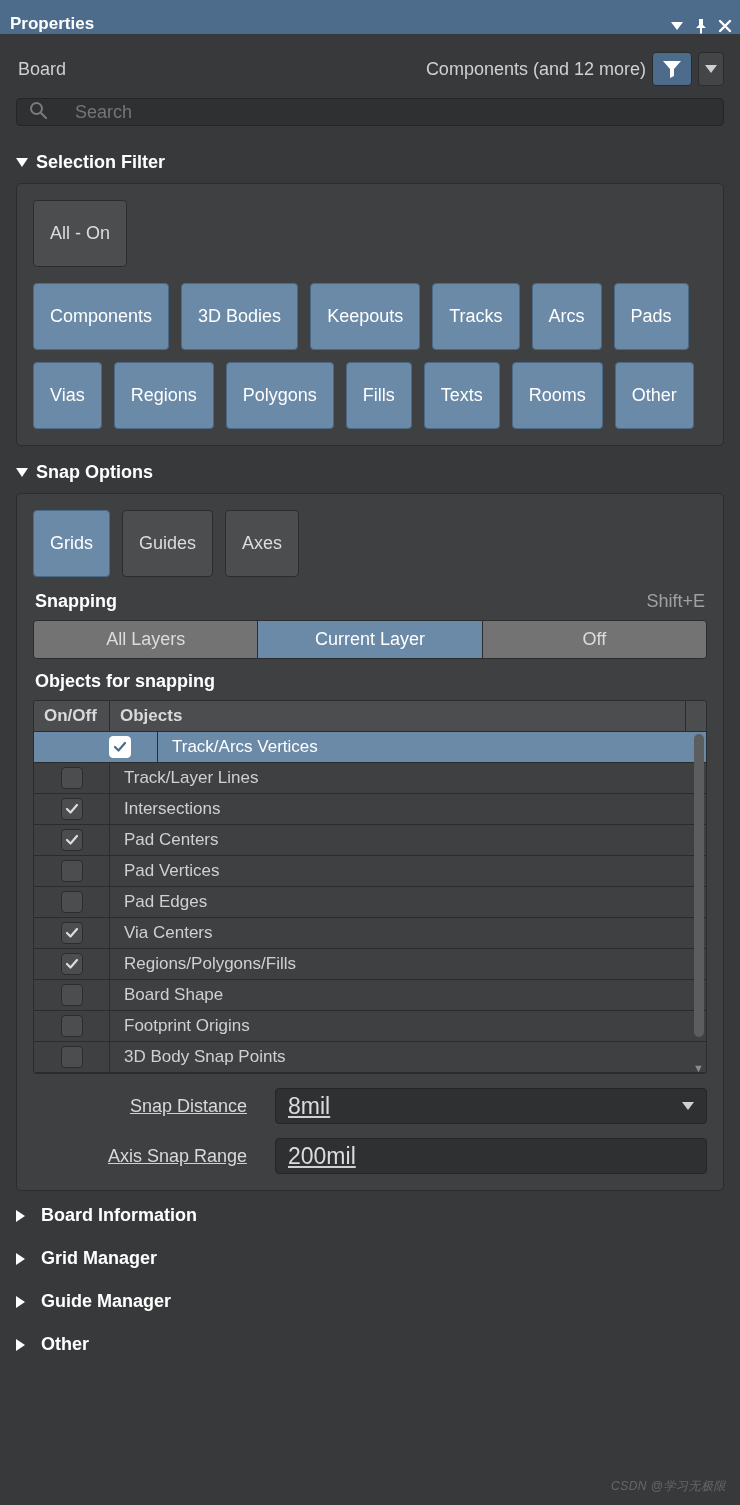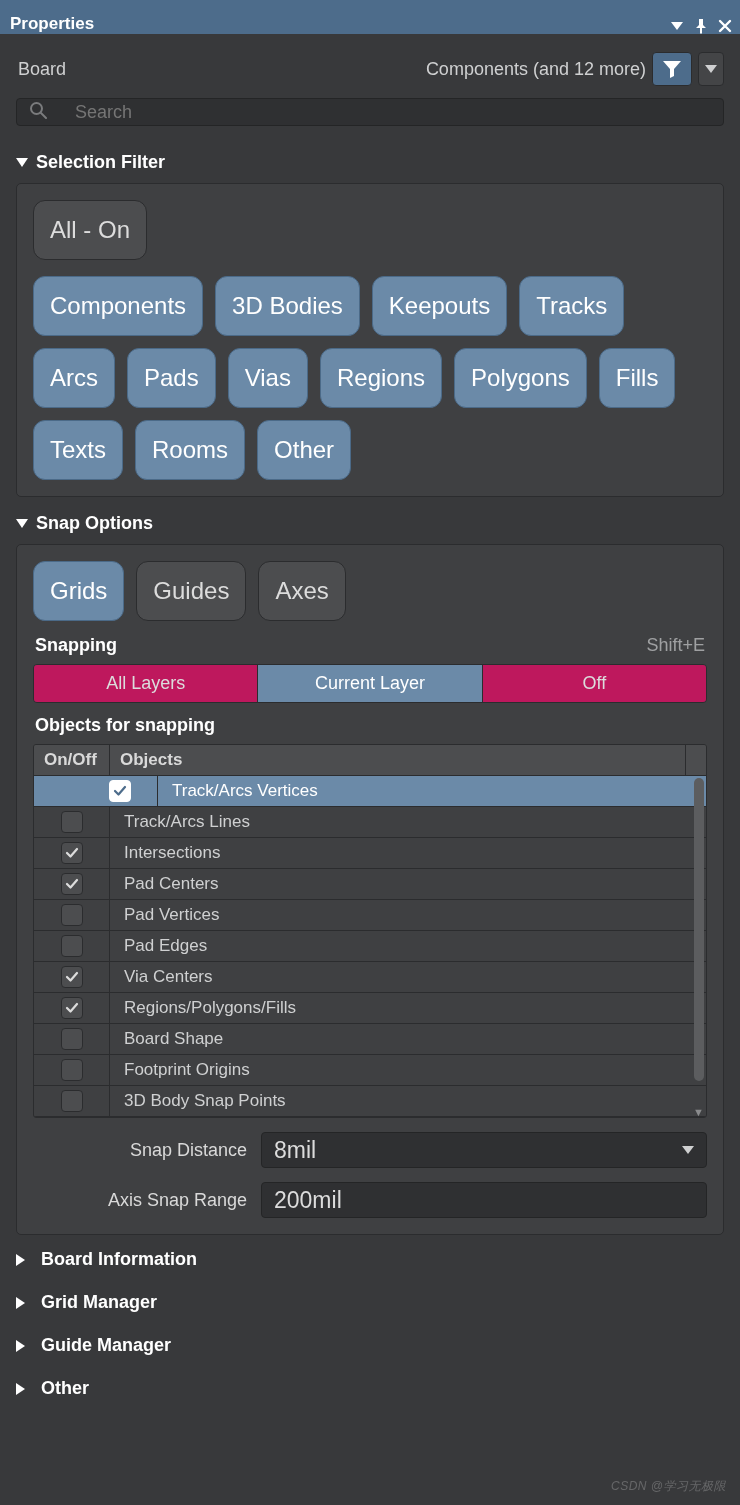--- a/index.html
+++ b/index.html
@@ -15,26 +15,26 @@
   .filter-btn { width:40px; height:34px; background:#4d6c8b; border:1px solid #2b2c2e; border-radius:4px; display:flex; align-items:center; justify-content:center; color:#fff; }
   .filter-dd { width:26px; height:34px; background:#444547; border:1px solid #2b2c2e; border-radius:4px; display:flex; align-items:center; justify-content:center; color:#cfd0d1; }
   .searchbox { margin: 0 16px 10px 16px; background:#2f3032; border:1px solid #242526; border-radius:4px; height:28px; display:flex; align-items:center; padding:0 12px; gap:28px; }
   .searchbox input { flex:1; background:transparent; border:none; outline:none; color:#cfd0d1; font-size:18px; }
   .mag { color:#7a7b7d; }
   .section-head { display:flex; align-items:center; gap:8px; padding: 16px 16px 10px 16px; color:#fff; font-weight:600; font-size:18px; cursor:default; }
   .tri { display:inline-block; width:0; height:0; border-left:6px solid transparent; border-right:6px solid transparent; border-top:9px solid #fff; }
   .tri.right { border-top:6px solid transparent; border-bottom:6px solid transparent; border-left:9px solid #fff; width:0; height:0; }
   .group-box { margin:0 16px 0 16px; background:#3f4042; border:1px solid #2b2c2e; border-radius:5px; padding:16px; }
   .pill-row { display:flex; flex-wrap:wrap; gap:12px; margin-bottom:0; }
-  .pill { background:#6b8aa8; color:#fff; border:1px solid #4b6a88; border-radius:12px; padding:15px 16px; font-size:24px; }
+  .pill { background:#6b8aa8; color:#fff; border:1px solid #4b6a88; border-radius:4px; padding:22px 16px; font-size:18px; }
   .pill.dark { background:#4c4d4f; color:#dcdcdc; border:1px solid #2b2c2e; }
   .snap-sub { color:#fff; font-weight:600; font-size:18px; margin:14px 2px 8px 2px; display:flex; justify-content:space-between; }
   .snap-sub .hint { color:#9fa0a2; font-weight:400; }
   .segmented { display:flex; border:1px solid #2b2c2e; border-radius:4px; overflow:hidden; margin:0 0 12px 0; }
-  .seg { flex:1; text-align:center; padding:8px 0; background:#be185d; color:#dcdcdc; font-size:18px; border-right:1px solid #2b2c2e; }
+  .seg { flex:1; text-align:center; padding:8px 0; background:#737373; color:#dcdcdc; font-size:18px; border-right:1px solid #2b2c2e; }
   .seg:last-child{border-right:none;}
   .seg.active { background:#6b8aa8; color:#fff; }
   .objlabel { color:#fff; font-weight:600; font-size:18px; margin:0 0 8px 2px; }
   .table-wrap { border:1px solid #2b2c2e; border-radius:3px; overflow:hidden; position:relative; }
   .thead { display:flex; background:#4c4d4f; border-bottom:1px solid #2b2c2e;font-weight:bold; }
   .th { padding:5px 10px; color:#d9d9d9; font-size:17px; border-right:1px solid #2b2c2e; }
   .th.c1 { width:76px; }
   .th.c2 { flex:1; }
   .th.c3 { width:16px; border-right:none; }
   .tbody { max-height: 344px; overflow:hidden; position:relative; }
@@ -43,21 +43,21 @@
   .trow.sel .chk { background:#fff; border-color:#fff; }
   .trow.sel .chk svg path { stroke:#4d6c8b; }
   .cell1 { width:76px; border-right:1px solid #2b2c2e; display:flex; align-items:center; justify-content:center; height:100%; }
   .cell2 { flex:1; padding-left:14px; }
   .chk { width:22px; height:22px; background:#4c4d4f; border:1px solid #2b2c2e; border-radius:4px; display:flex; align-items:center; justify-content:center; }
   .chk.on svg { display:block; }
   .chk svg { display:none; }
   .scrollbar { position:absolute; right:2px; top:2px; width:10px; bottom:2px; background:transparent; }
   .thumb { position:absolute; right:0; top:0; width:10px; height:90%; background:#5c5d5f; border-radius:5px; }
   .sarrow { position:absolute; right:2px; bottom:-1px; color:#8a8b8d; font-size:11px; }
-  .formrow { display:flex; align-items:center; margin-top:14px; gap:14px; }
+  .formrow { display:flex; align-items:center; margin-top:14px; gap:28px;text-decoration:underline; }
   .formrow .lbl { width:214px; text-align:right; color:#d9d9d9; font-size:18px; }
   .formrow .fld { flex:1; background:#2f3032; border:1px solid #242526; border-radius:4px; height:36px; display:flex; align-items:center; padding:0 12px; color:#dcdcdc; font-size:23px; justify-content:space-between; }
   .caret-down { width:0;height:0;border-left:6px solid transparent;border-right:6px solid transparent;border-top:8px solid #cfd0d1; }
   .collapsed-head { display:flex; align-items:center; gap:10px; padding: 14px 16px 8px 16px; color:#fff; font-weight:600; font-size:18px; }
   .watermark { position:absolute; right:14px; bottom:10px; color:rgba(220,220,220,0.28); font-size:12px; letter-spacing:0.5px; pointer-events:none;font-style:italic; }
 </style>
 </head>
 <body>
 
 <div class="titlebar">
@@ -168,21 +168,21 @@
                   <path d="M2 6 L5.5 9.5 L12 2" stroke="#dcdcdc" stroke-width="2.2" fill="none" stroke-linecap="round" stroke-linejoin="round"></path>
                 </svg>
               </div>
             </div>
             <div class="cell2">Track/Arcs Vertices</div>
           </div>
           <div class="trow">
             <div class="cell1">
               <div class="chk"></div>
             </div>
-            <div class="cell2">Track/Arcs Lines</div>
+            <div class="cell2">Track/Layer Lines</div>
           </div>
           <div class="trow">
             <div class="cell1">
               <div class="chk on">
                 <svg width="14" height="12" viewBox="0 0 14 12">
                   <path d="M2 6 L5.5 9.5 L12 2" stroke="#dcdcdc" stroke-width="2.2" fill="none" stroke-linecap="round" stroke-linejoin="round"></path>
                 </svg>
               </div>
             </div>
             <div class="cell2">Intersections</div>

